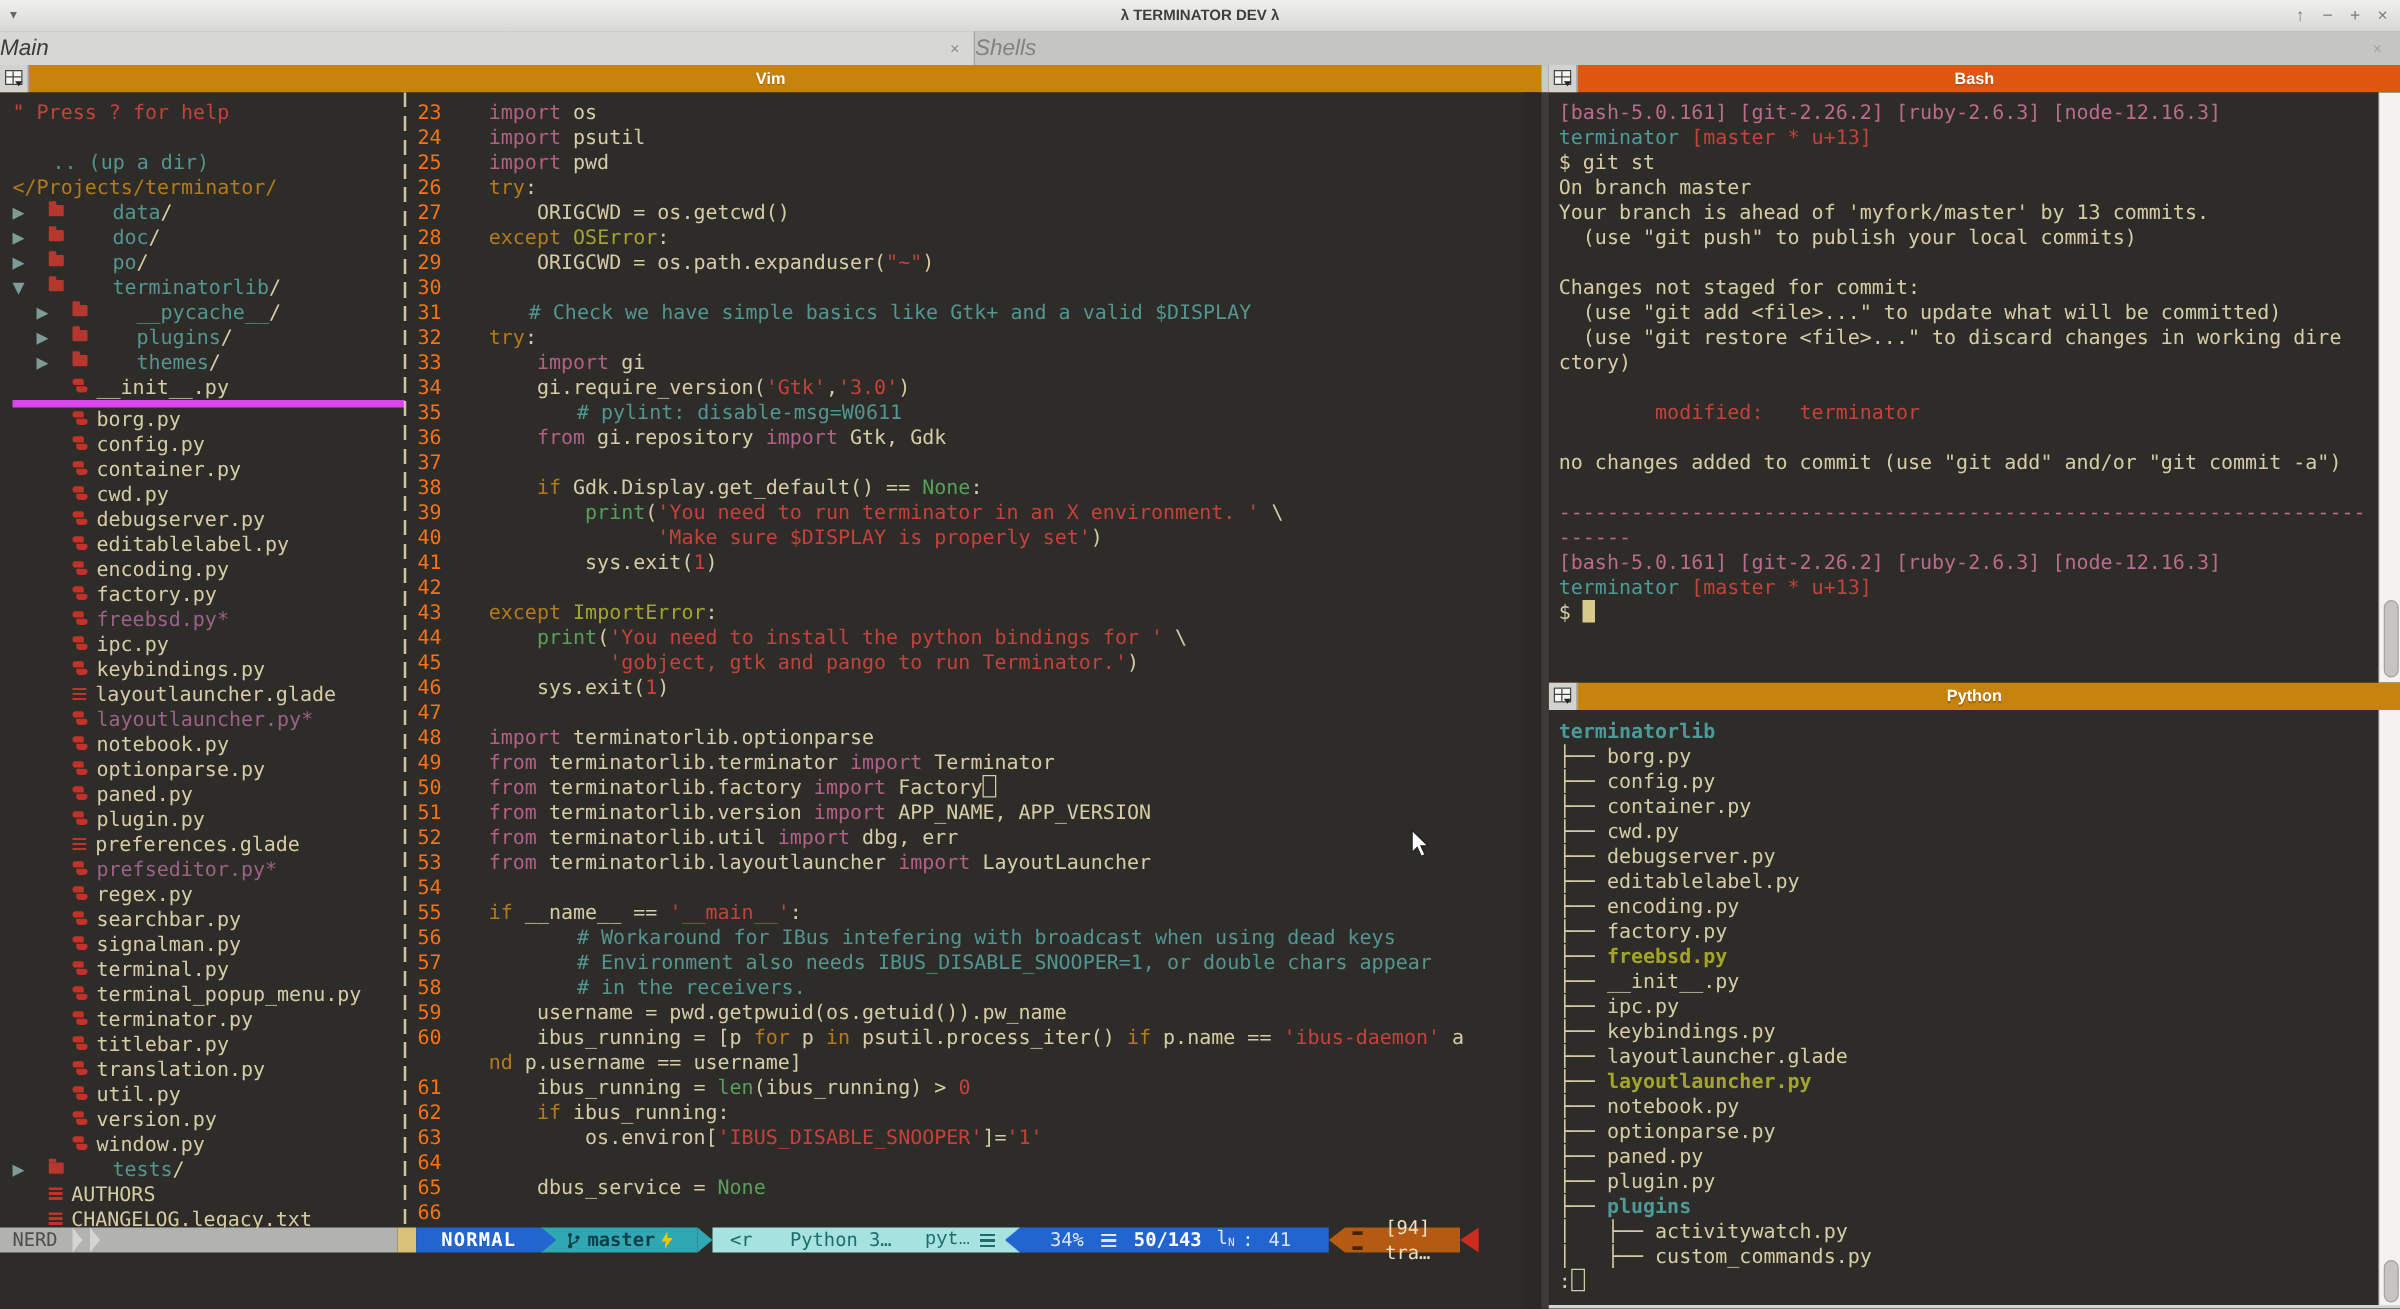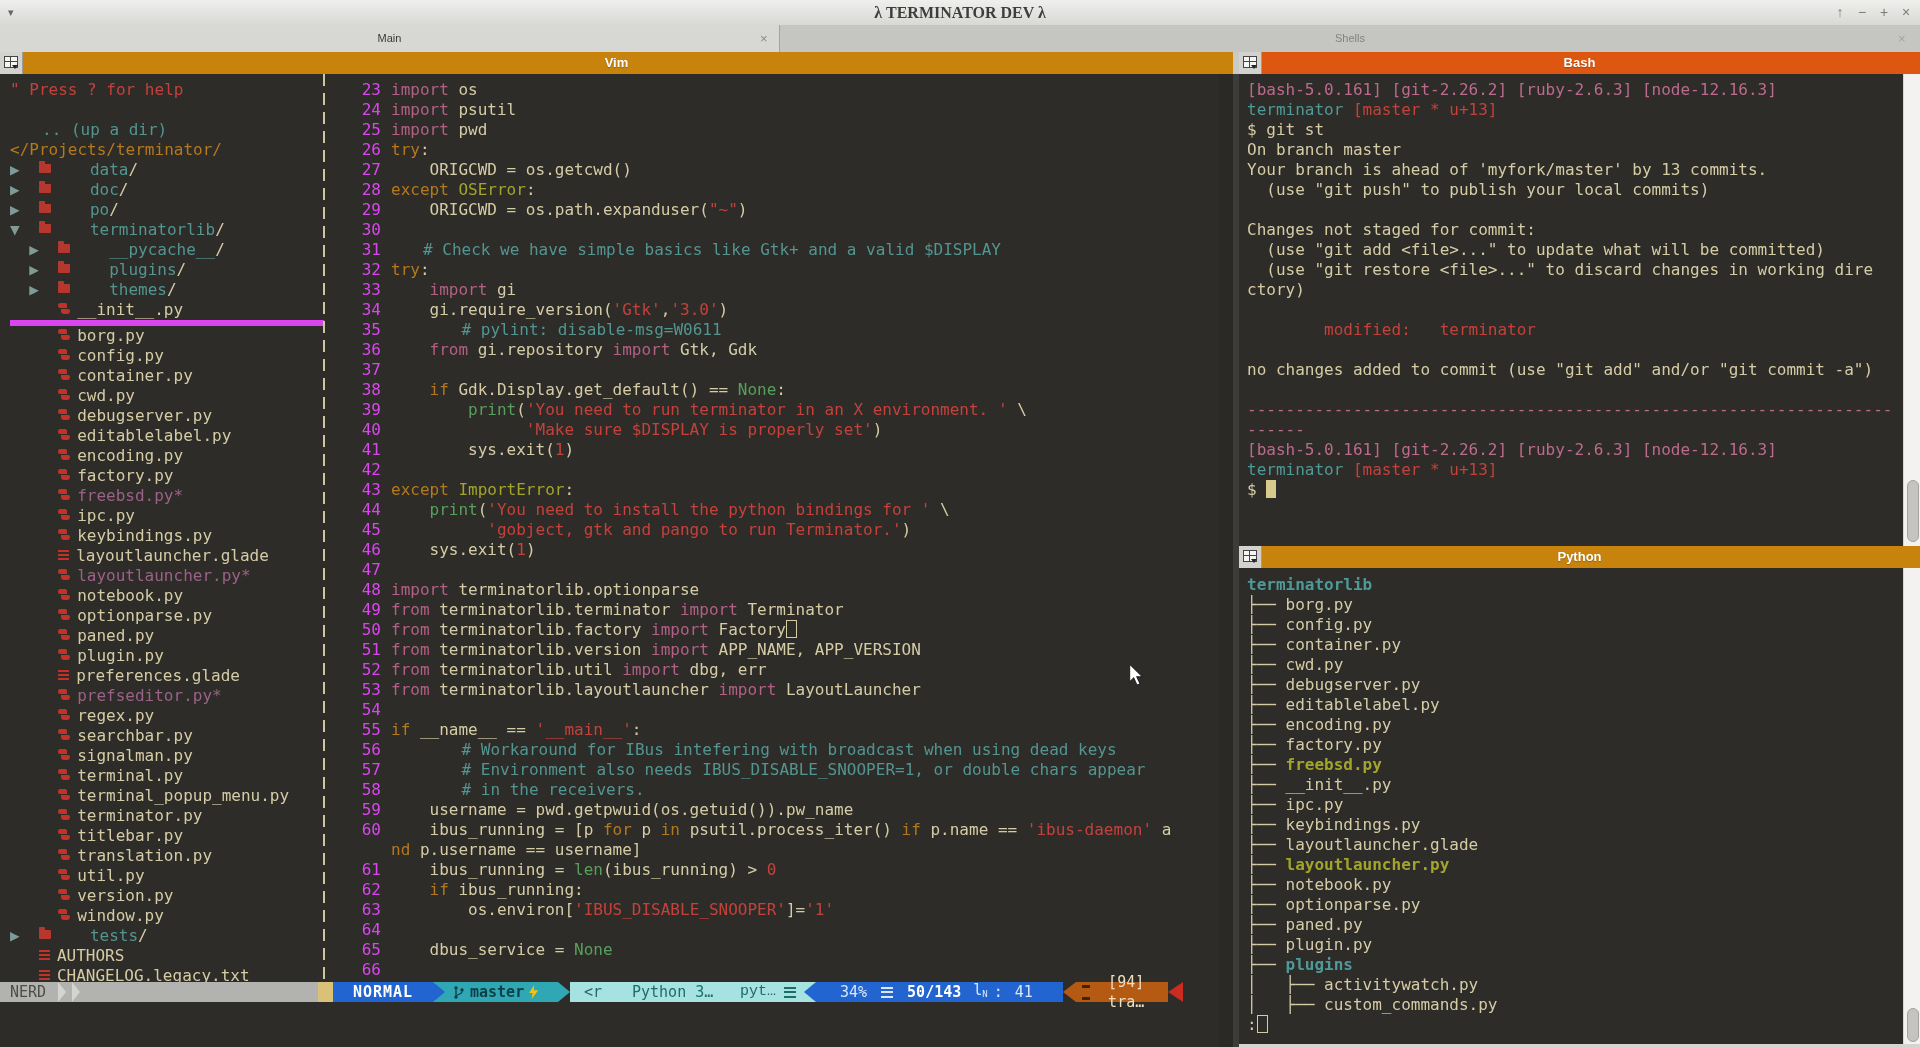--- a/index.html
+++ b/index.html
@@ -4,31 +4,31 @@
 <style>
   html,body{margin:0;padding:0;background:#222;}
   #screen{position:relative;width:1920px;height:1047px;overflow:hidden;
           font-family:"Liberation Sans",sans-serif;background:#2e2c28;}
   .abs{position:absolute;}
 
   
   #wtitlebar{left:0;top:0;width:1920px;height:25px;
     background:linear-gradient(#efefed,#d8d8d5);border-bottom:1px solid #aaaaa6;}
   #wtitle{left:0;top:0;width:100%;height:25px;line-height:25px;text-align:center;
-    font-weight:bold;font-size:16px;color:#3e3e3c;font-family:Liberation Serif, serif;}
+    font-weight:bold;font-size:12px;color:#3e3e3c;}
   #wmenu{left:8px;top:0;height:25px;line-height:25px;color:#666;font-size:11px;}
   .wctl{top:0;height:25px;line-height:24px;width:20px;text-align:center;
     color:#7b7b77;font-size:14px;cursor:default;}
 
   
   #tabbar{left:0;top:25px;width:1920px;height:27px;background:#b9b9b6;}
   .tab{top:0;height:27px;}
   #tab-main{left:0;width:779px;background:#d7d7d4;border-right:1px solid #a3a39f;}
   #tab-shells{left:780px;width:1140px;background:#c5c5c2;}
-  .tab-label{width:100%;text-align:center;line-height:27px;font-size:11px;}
+  .tab-label{width:100%;text-align:left;line-height:27px;font-size:18px;font-style:italic;}
   #tab-main .tab-label{color:#3a3a38;}
   #tab-shells .tab-label{color:#82827e;}
   .tab-close{top:0;line-height:27px;font-size:13px;color:#8a8a86;}
 
   
   .ptitle{height:22px;line-height:22px;text-align:center;color:#fff;
     font-weight:bold;font-size:13px;text-shadow:0 1px 1px rgba(0,0,0,.25);}
   #vim-title{left:0;top:52px;width:1233px;background:var(--accent-unfocused,#c8830d);}
   #bash-title{left:1239px;top:52px;width:681px;background:var(--accent-focused,#dd5711);}
   #py-title{left:1239px;top:546px;width:681px;background:var(--accent-unfocused,#c8830d);}
@@ -44,21 +44,21 @@
   .termbg{background:var(--term-bg,#2e2c28);}
   #vim-body{left:0;top:74px;width:1233px;height:973px;}
   #bash-body{left:1239px;top:74px;width:681px;height:472px;}
   #py-body{left:1239px;top:568px;width:681px;height:479px;}
   #splitter-top{left:1233px;top:52px;width:6px;height:22px;background:#c9c9c6;}
   #splitter{left:1233px;top:74px;width:6px;height:973px;background:#3d3c38;}
 
   
   .tl{height:20px;white-space:pre;font-family:"DejaVu Sans Mono",monospace;
       font-size:16px;line-height:20px;}
-  .lnum{display:inline-block;width:47px;text-align:right;color:#d946ef;margin-right:10px;}
+  .lnum{display:inline-block;width:47px;text-align:left;color:#f97316;margin-right:10px;}
   .t-fg{color:var(--cream,#d5cca6);}
   .t-org{color:var(--amber,#b4791c);}
   .t-mag{color:var(--magenta,#b35f86);}
   .t-com{color:var(--teal,#529591);margin-left:32px;}
   .t-red{color:var(--red,#c5413b);}
   .t-grn{color:var(--green,#57a05c);}
   .t-yel{color:var(--chartreuse,#a3a52a);}
   .t-pur{color:var(--purple,#9a6287);}
   .t-arr{color:#7f9b97;}
   .t-pnk{color:var(--pink,#bc6a8e);}

